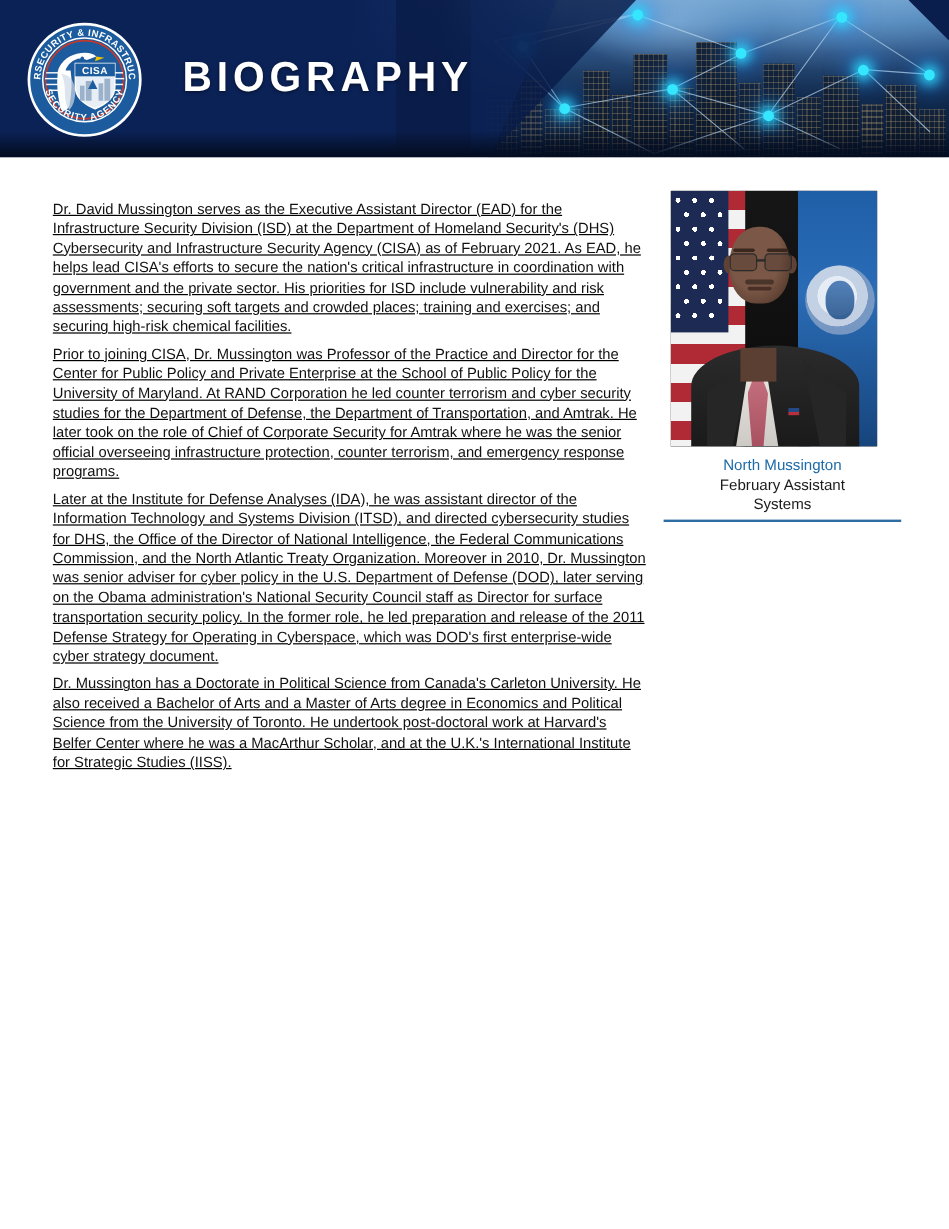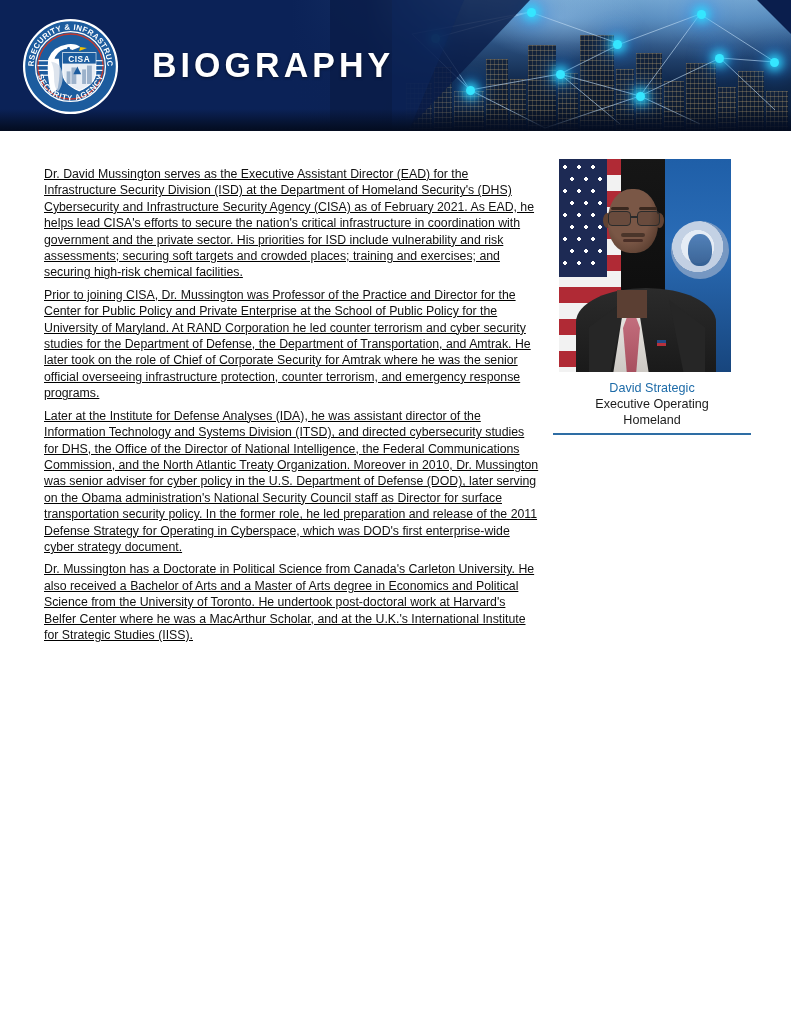--- a/index.html
+++ b/index.html
@@ -501,20 +501,20 @@
       <div class="p-glasses">
         <i class="l"></i>
           <i class="r"></i>
           <b></b>
       </div>
       <div class="p-mustache"></div>
       <div class="p-mouth"></div>
     </div>
 
     <div class="caption">
-      <span class="cap-name">David Strategic</span>
-      <span class="cap-title">Executive Operating</span>
-      <span class="cap-title">Homeland</span>
+      <span class="cap-name">North Mussington</span>
+      <span class="cap-title">February Assistant</span>
+      <span class="cap-title">Systems</span>
     </div>
     <div class="cap-rule"></div>
   </div>
 
 </div>
 
 </body></html>

